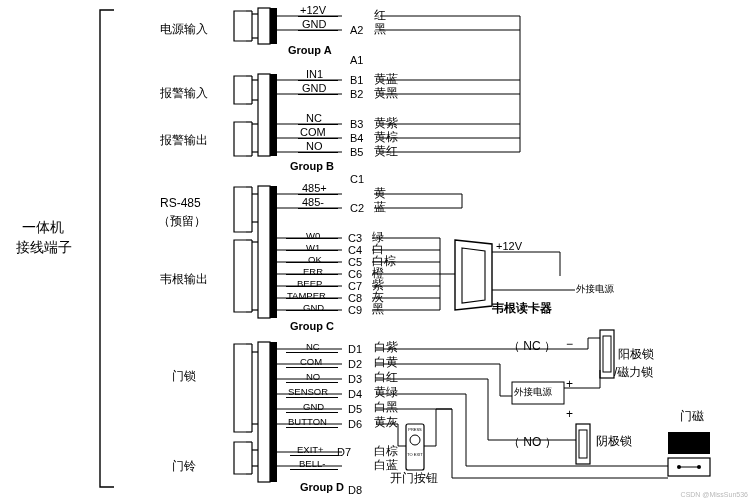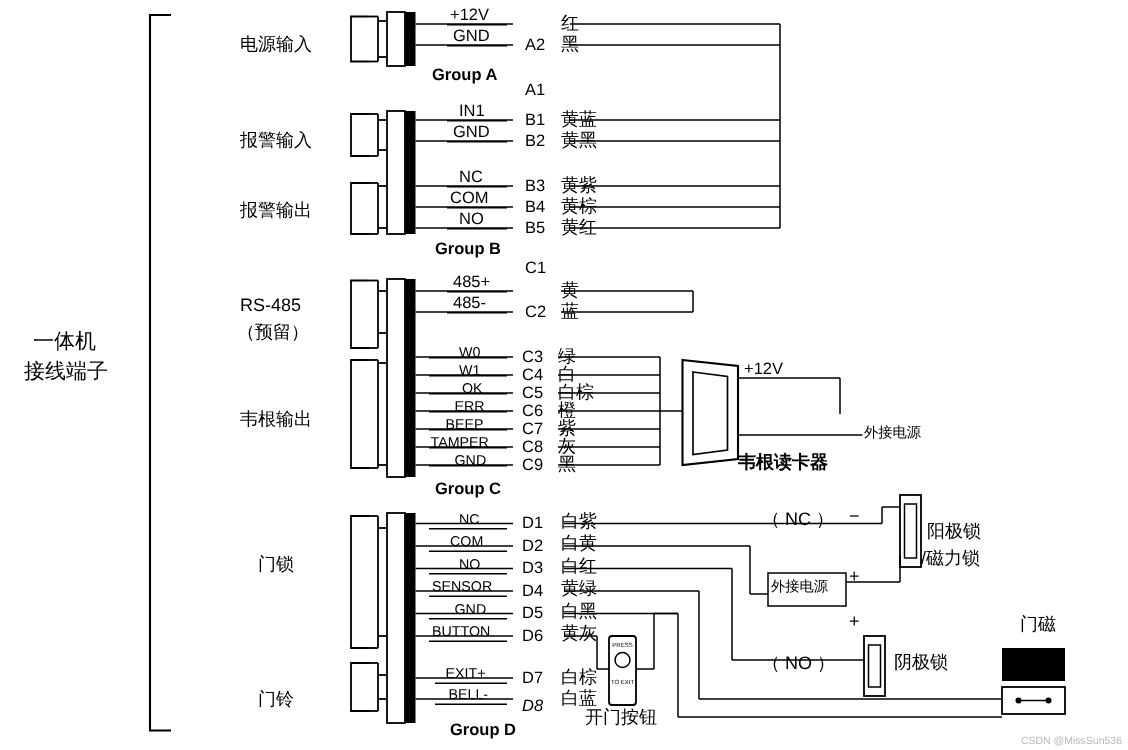--- a/index.html
+++ b/index.html
@@ -292,22 +292,22 @@
     <line x1="246" y1="442" x2="252" y2="442" stroke="#000" stroke-width="1.2"></line>
     <line x1="246" y1="474" x2="252" y2="474" stroke="#000" stroke-width="1.2"></line>
     <line x1="252" y1="442" x2="252" y2="474" stroke="#000" stroke-width="1.2"></line>
     <line x1="252" y1="450" x2="258" y2="450" stroke="#000" stroke-width="1.2"></line>
     <line x1="252" y1="466" x2="258" y2="466" stroke="#000" stroke-width="1.2"></line>
     <line x1="277" y1="452" x2="342" y2="452" stroke="#000" stroke-width="1"></line>
     <line x1="277" y1="466" x2="342" y2="466" stroke="#000" stroke-width="1"></line>
   </svg>
   <div class="t sm" style="left:297px;top:444px;">EXIT+</div>
   <div class="t sm" style="left:299px;top:458px;">BELL-</div>
-  <div class="t" style="left:348px;top:446px;">D7</div>
-  <div class="t" style="left:348px;top:465px;font-style:italic;">D8</div>
+  <div class="t" style="left:337px;top:446px;">D7</div>
+  <div class="t" style="left:348px;top:484px;">D8</div>
   <div class="t cn" style="left:374px;top:445px;">白棕</div>
   <div class="t cn" style="left:374px;top:459px;">白蓝</div>
   <div class="t grp" style="left:300px;top:481px;">Group D</div>
 
   <div class="hline" style="left:298px;top:16px;width:40px;"></div>
   <div class="hline" style="left:298px;top:30px;width:40px;"></div>
   <div class="hline" style="left:298px;top:80px;width:40px;"></div>
   <div class="hline" style="left:298px;top:94px;width:40px;"></div>
   <div class="hline" style="left:298px;top:124px;width:40px;"></div>
   <div class="hline" style="left:298px;top:138px;width:40px;"></div>

